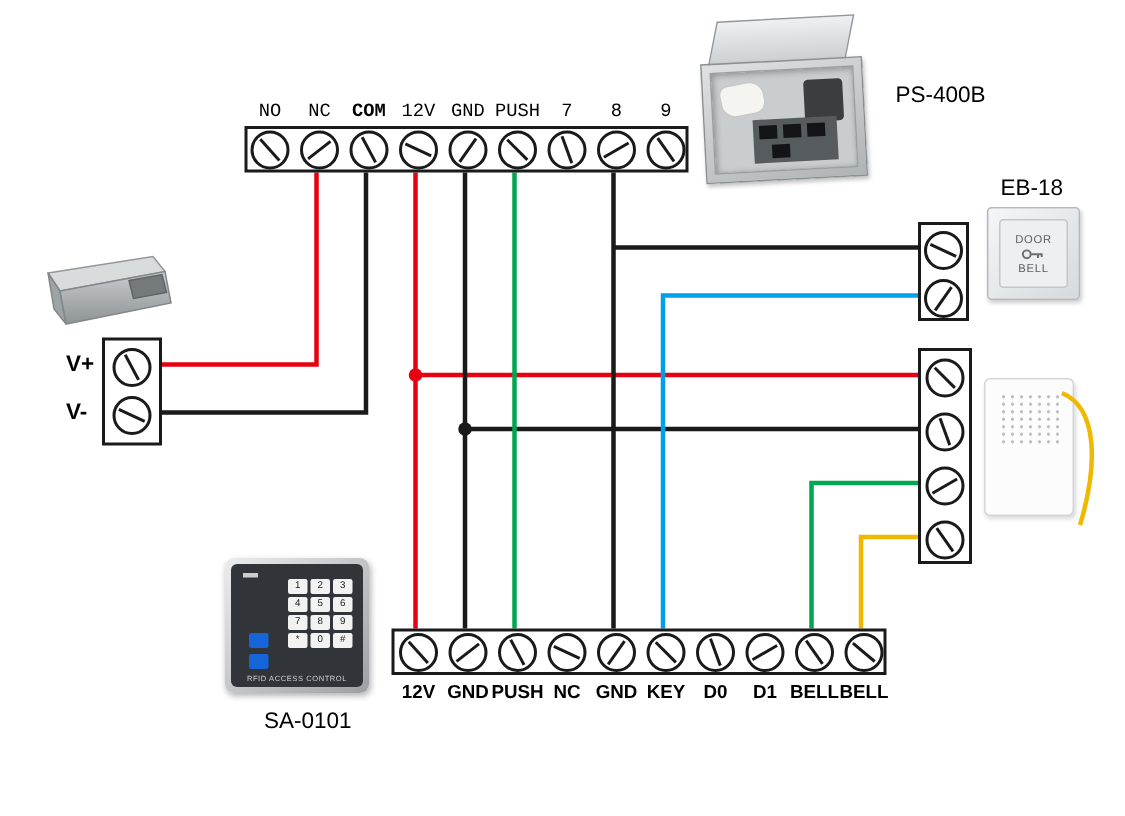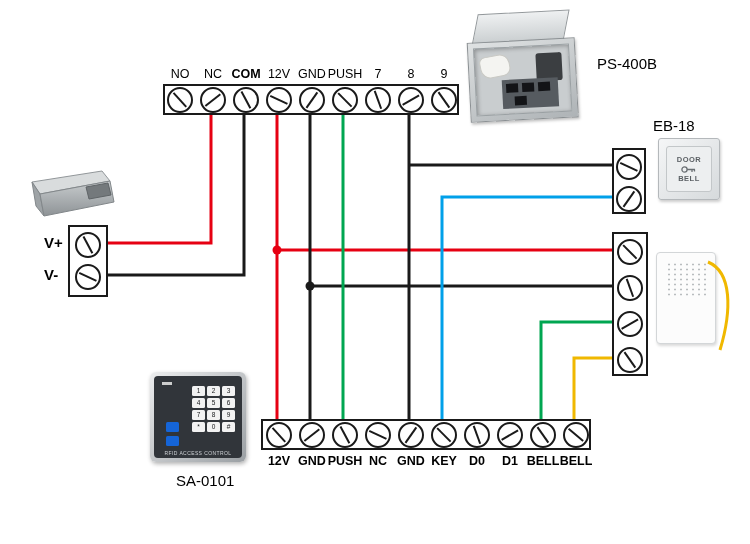--- a/index.html
+++ b/index.html
@@ -9,21 +9,21 @@
 
   
   .tblock{position:absolute;background:#fff;border:2px solid #1a1a1a;box-sizing:border-box;z-index:2;}
   .screw{position:absolute;width:26px;height:26px;border:2px solid #1a1a1a;border-radius:50%;
          background:#fff;box-sizing:border-box;}
   .tblock.h .screw{top:50%;margin-top:-13px;}
   .tblock.v .screw{left:50%;margin-left:-13px;}
   .screw::after{content:"";position:absolute;left:50%;top:50%;width:88%;height:2px;background:#1a1a1a;
                 transform:translate(-50%,-50%) rotate(var(--rot,45deg));}
   .tlabel{position:absolute;width:36px;text-align:center;font-size:12.5px;white-space:nowrap;color:#000;}
-  .tlabel.above{bottom:calc(100% + 5px);font-weight:400;}
+  .tlabel.above{bottom:calc(100% + 5px);font-weight:400;font-family:Liberation Mono, monospace;}
   .tlabel.below{top:calc(100% + 6px);font-weight:700;}
   #top-block span:nth-of-type(3){font-weight:800;}
 
   
   .clabel{position:absolute;font-size:15px;font-weight:400;z-index:3;}
   .vlabel{position:absolute;font-size:15px;font-weight:700;z-index:3;}
 
   
   #psu{position:absolute;left:468px;top:10px;width:110px;height:112px;transform:rotate(-3deg);z-index:2;}
   .psu-lid{position:absolute;left:8px;top:2px;width:90px;height:34px;background:linear-gradient(#eef0f1,#c3c8ca);
@@ -38,21 +38,21 @@
   .psu-pcb{position:absolute;left:26px;bottom:5px;width:56px;height:29px;background:#565b60;}
   .psu-pcb i{position:absolute;width:12px;height:9px;background:#131417;}
   .psu-pcb i:nth-child(1){left:4px;top:4px;} .psu-pcb i:nth-child(2){left:20px;top:4px;}
   .psu-pcb i:nth-child(3){left:36px;top:4px;} .psu-pcb i:nth-child(4){left:12px;top:17px;}
 
   
   #exit-btn{position:absolute;left:658px;top:138px;width:60px;height:60px;border:1px solid #b4b8bb;border-radius:3px;
             background:linear-gradient(135deg,#f5f6f7,#d6dadc);box-shadow:1px 2px 3px rgba(0,0,0,.2);z-index:2;}
   #exit-btn .plate{position:absolute;left:7px;top:7px;right:7px;bottom:7px;background:#edeff0;border:1px solid #c3c7c9;
             border-radius:3px;display:flex;flex-direction:column;align-items:center;justify-content:center;gap:1px;}
-  #exit-btn .plate span{font-size:7.5px;font-weight:700;color:#5a5f63;letter-spacing:.5px;line-height:8px;}
+  #exit-btn .plate span{font-size:7.5px;font-weight:400;color:#5a5f63;letter-spacing:.5px;line-height:8px;}
 
   
   #doorbell{position:absolute;left:656px;top:252px;width:58px;height:90px;background:#fcfcfc;border:1px solid #d3d6d8;
             border-radius:4px;box-shadow:1px 2px 3px rgba(0,0,0,.15);z-index:2;}
   #doorbell .holes{position:absolute;left:9px;top:9px;right:9px;height:36px;
             background-image:radial-gradient(#b9bdbf 1px,transparent 1.4px);background-size:6px 5px;}
   #bell-wire{position:absolute;left:698px;top:252px;z-index:3;}
 
   
   #lock-photo{position:absolute;left:28px;top:166px;width:92px;height:52px;z-index:2;}
@@ -149,21 +149,21 @@
 
   <div id="lock-block" class="tblock v" style="left:68px;top:225px;width:40px;height:72px;">
       <div class="screw" style="--rot: 62deg; top: 5px;"></div>
       <div class="screw" style="--rot: 25deg; top: 37px;"></div>
     </div>
 
   <span class="vlabel" style="left:44px;top:234px;">V+</span>
   <span class="vlabel" style="left:44px;top:266px;">V-</span>
 
   <span class="clabel" style="left:597px;top:55px;">PS-400B</span>
-  <span class="clabel" style="left:653px;top:117px;">EB-18</span>
+  <span class="clabel" style="left:667px;top:117px;">EB-18</span>
   <span class="clabel" style="left:176px;top:472px;">SA-0101</span>
 
   <div id="psu">
     <div class="psu-lid"></div>
     <div class="psu-body">
       <div class="psu-cavity">
         <div class="psu-pouch"></div>
         <div class="psu-transformer"></div>
         <div class="psu-pcb">
           <i></i>

